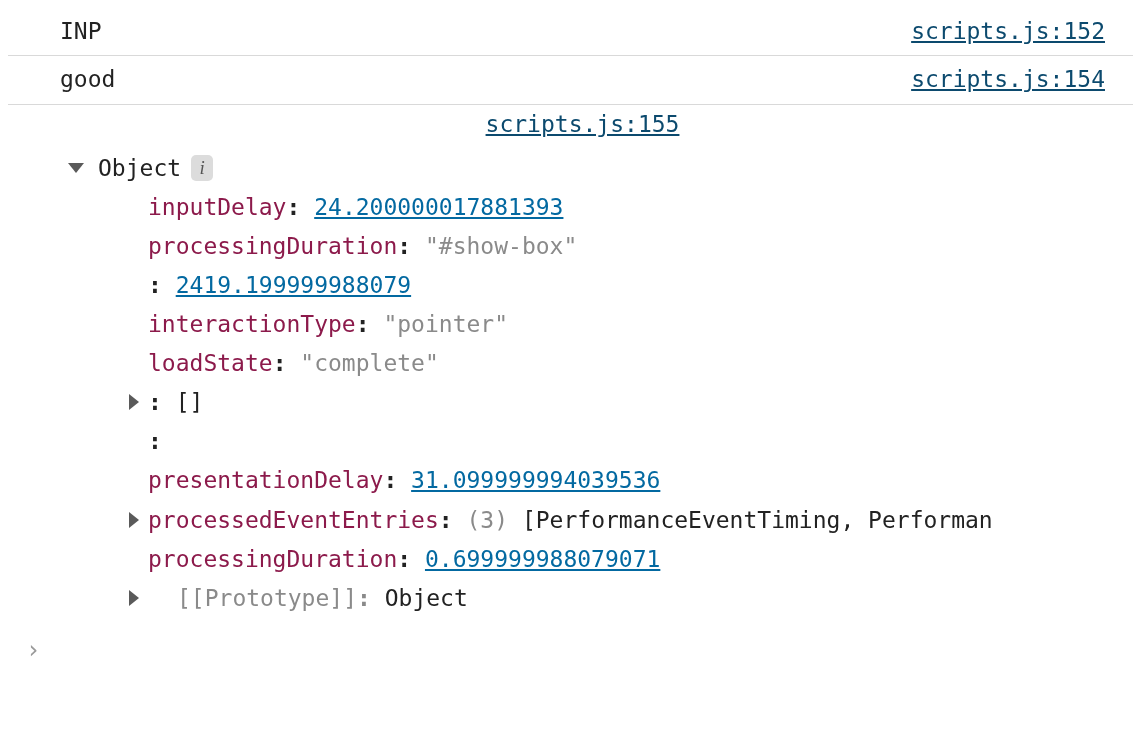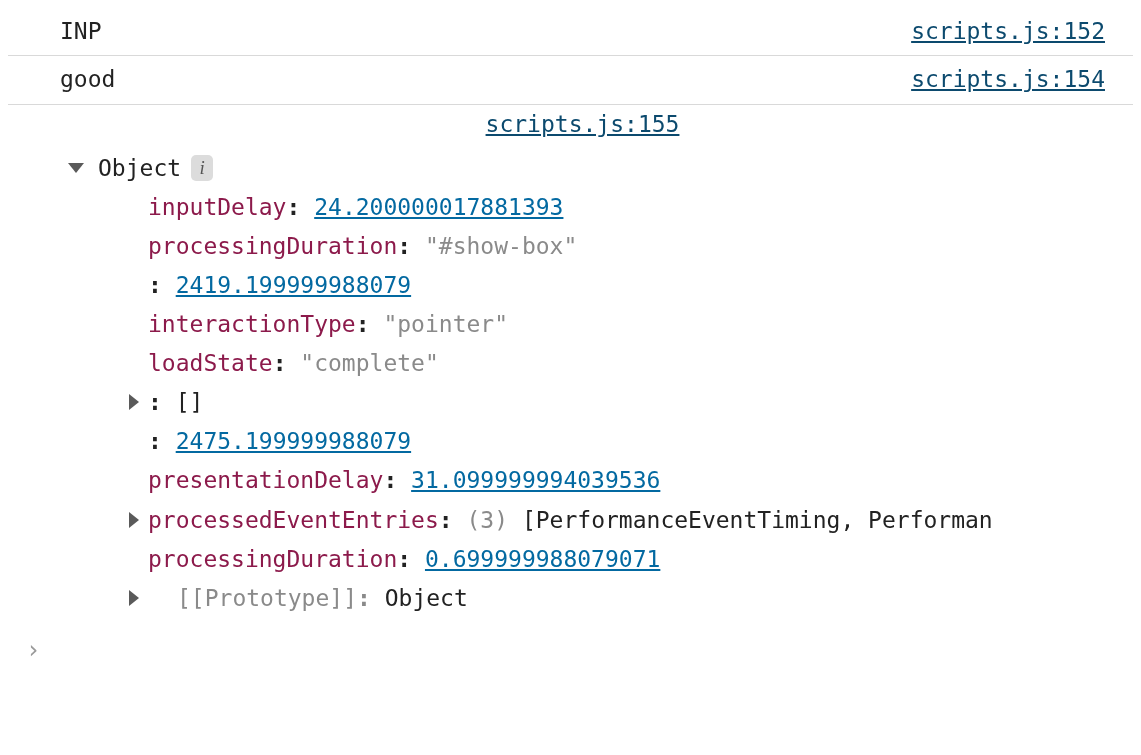--- a/index.html
+++ b/index.html
@@ -178,21 +178,20 @@
         <span class="arrow-slot">
             <span class="tri right"></span>
           </span>
           <span class="colon">:&nbsp;</span>
         <span class="val-arr">[]</span>
       </div>
 
       <div class="prop-line">
         <span class="arrow-slot"></span>
           <span class="colon">:&nbsp;</span>
-        <span class="val-num">2475.199999988079</span>
       </div>
 
       <div class="prop-line">
         <span class="arrow-slot"></span>
         <span class="key">presentationDelay</span>
           <span class="colon">:&nbsp;</span>
         <span class="val-num">31.099999994039536</span>
       </div>
 
       <div class="prop-line">

